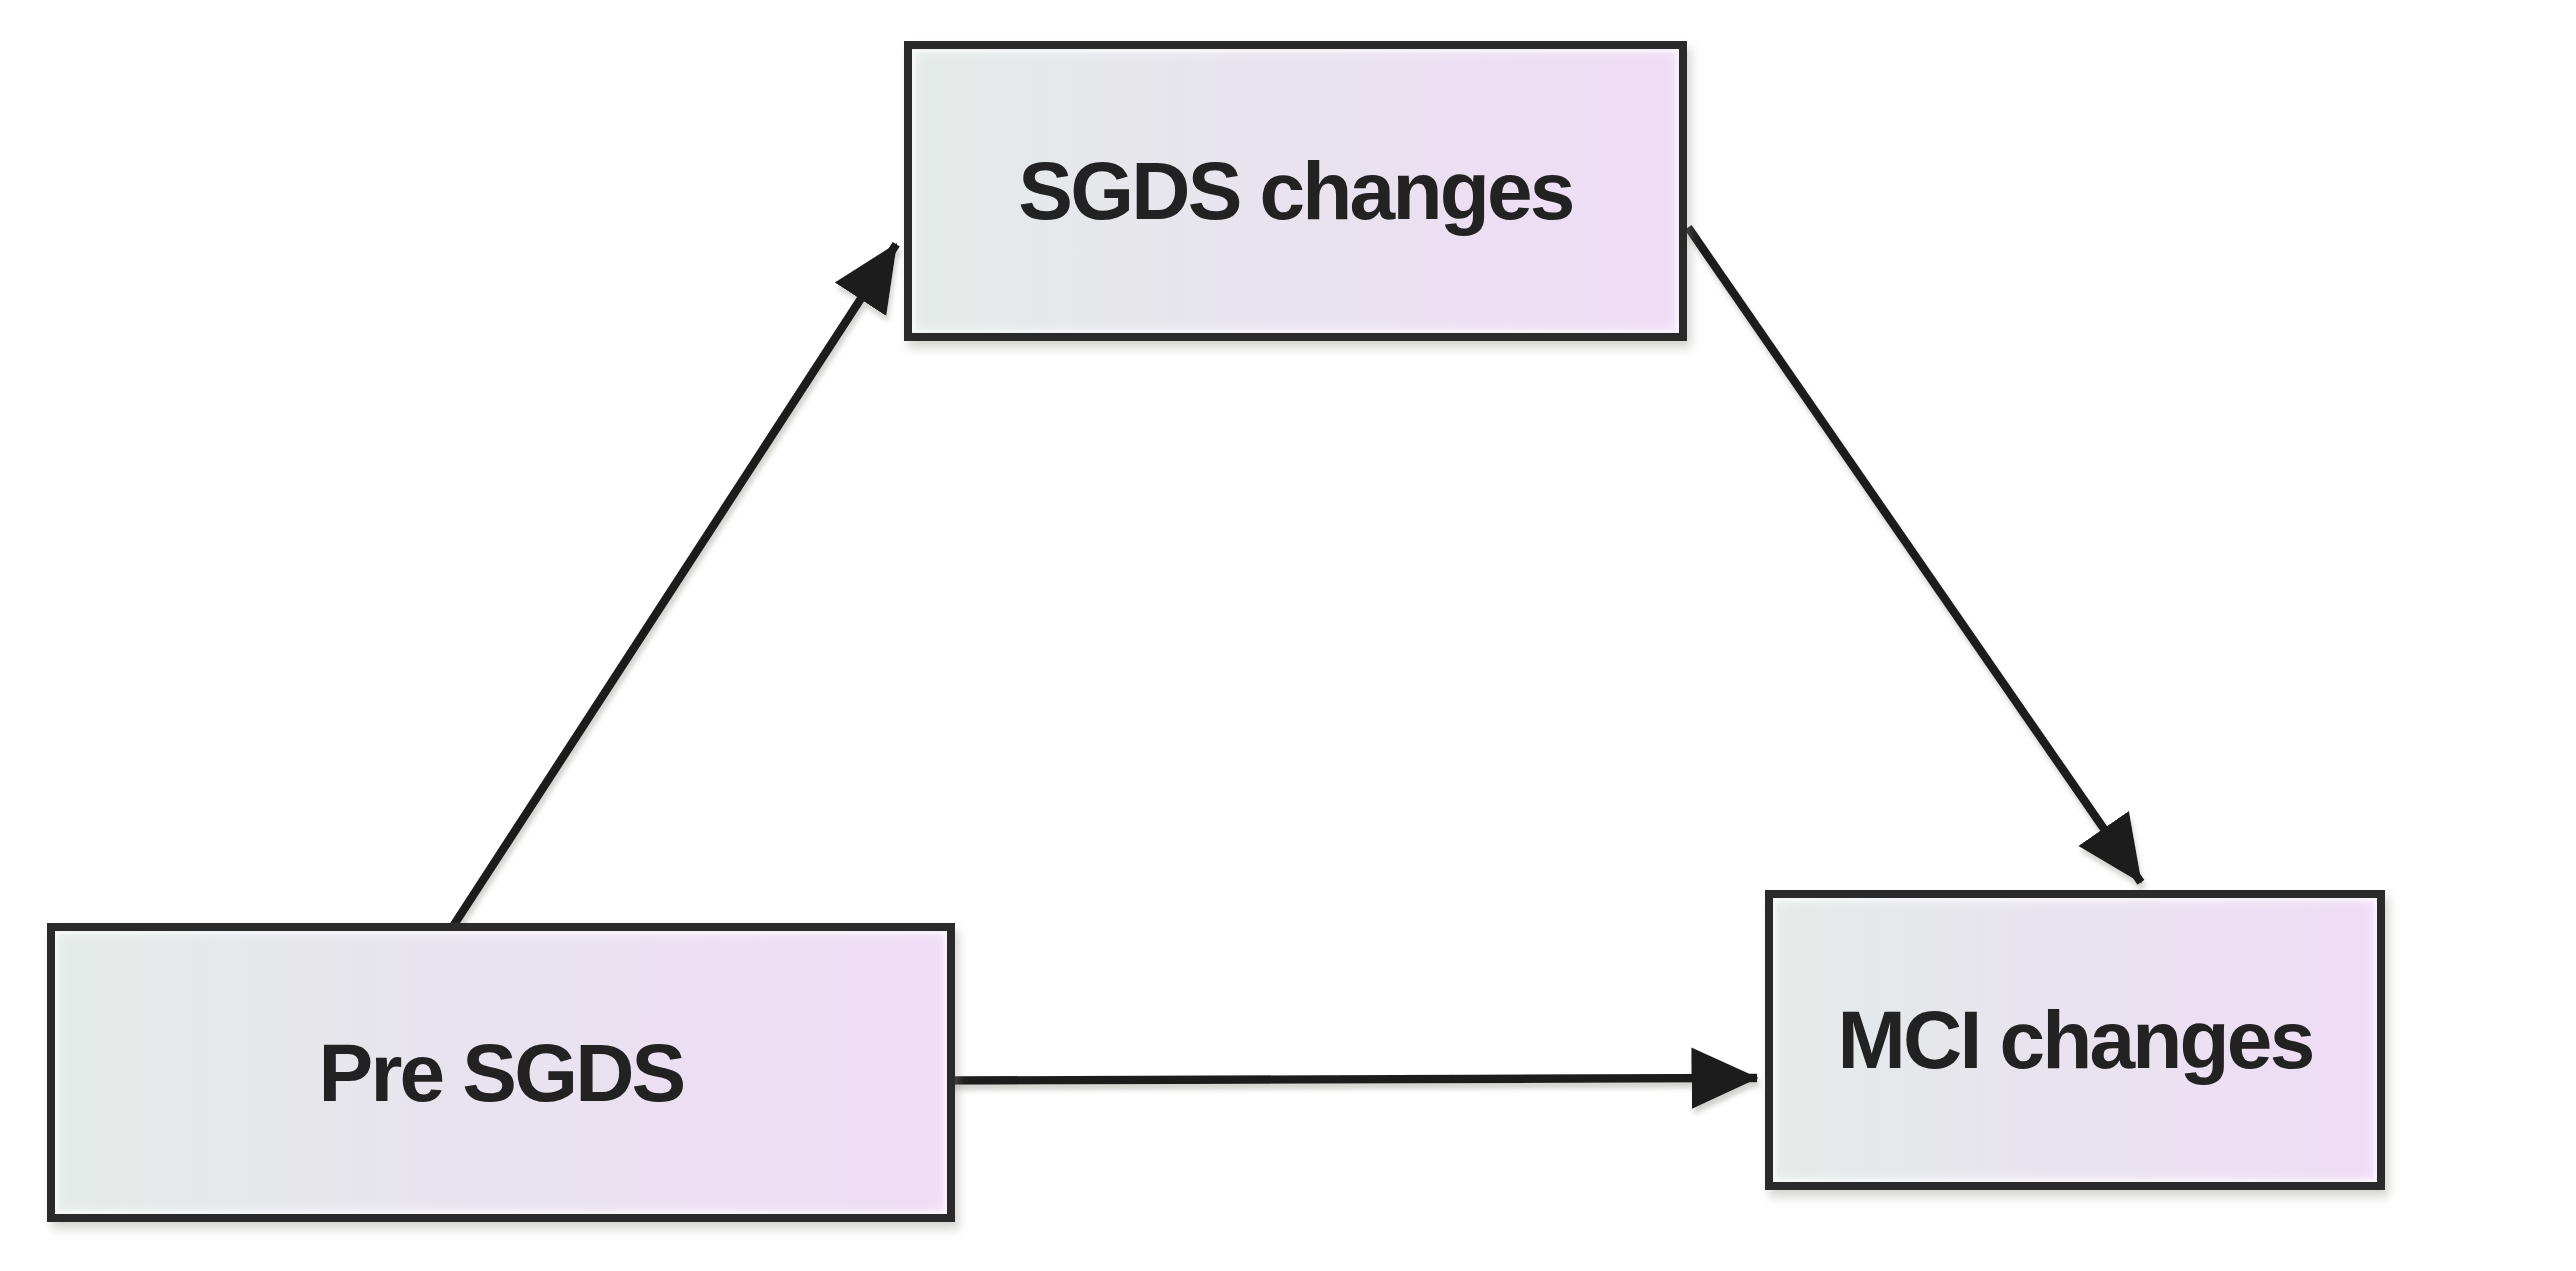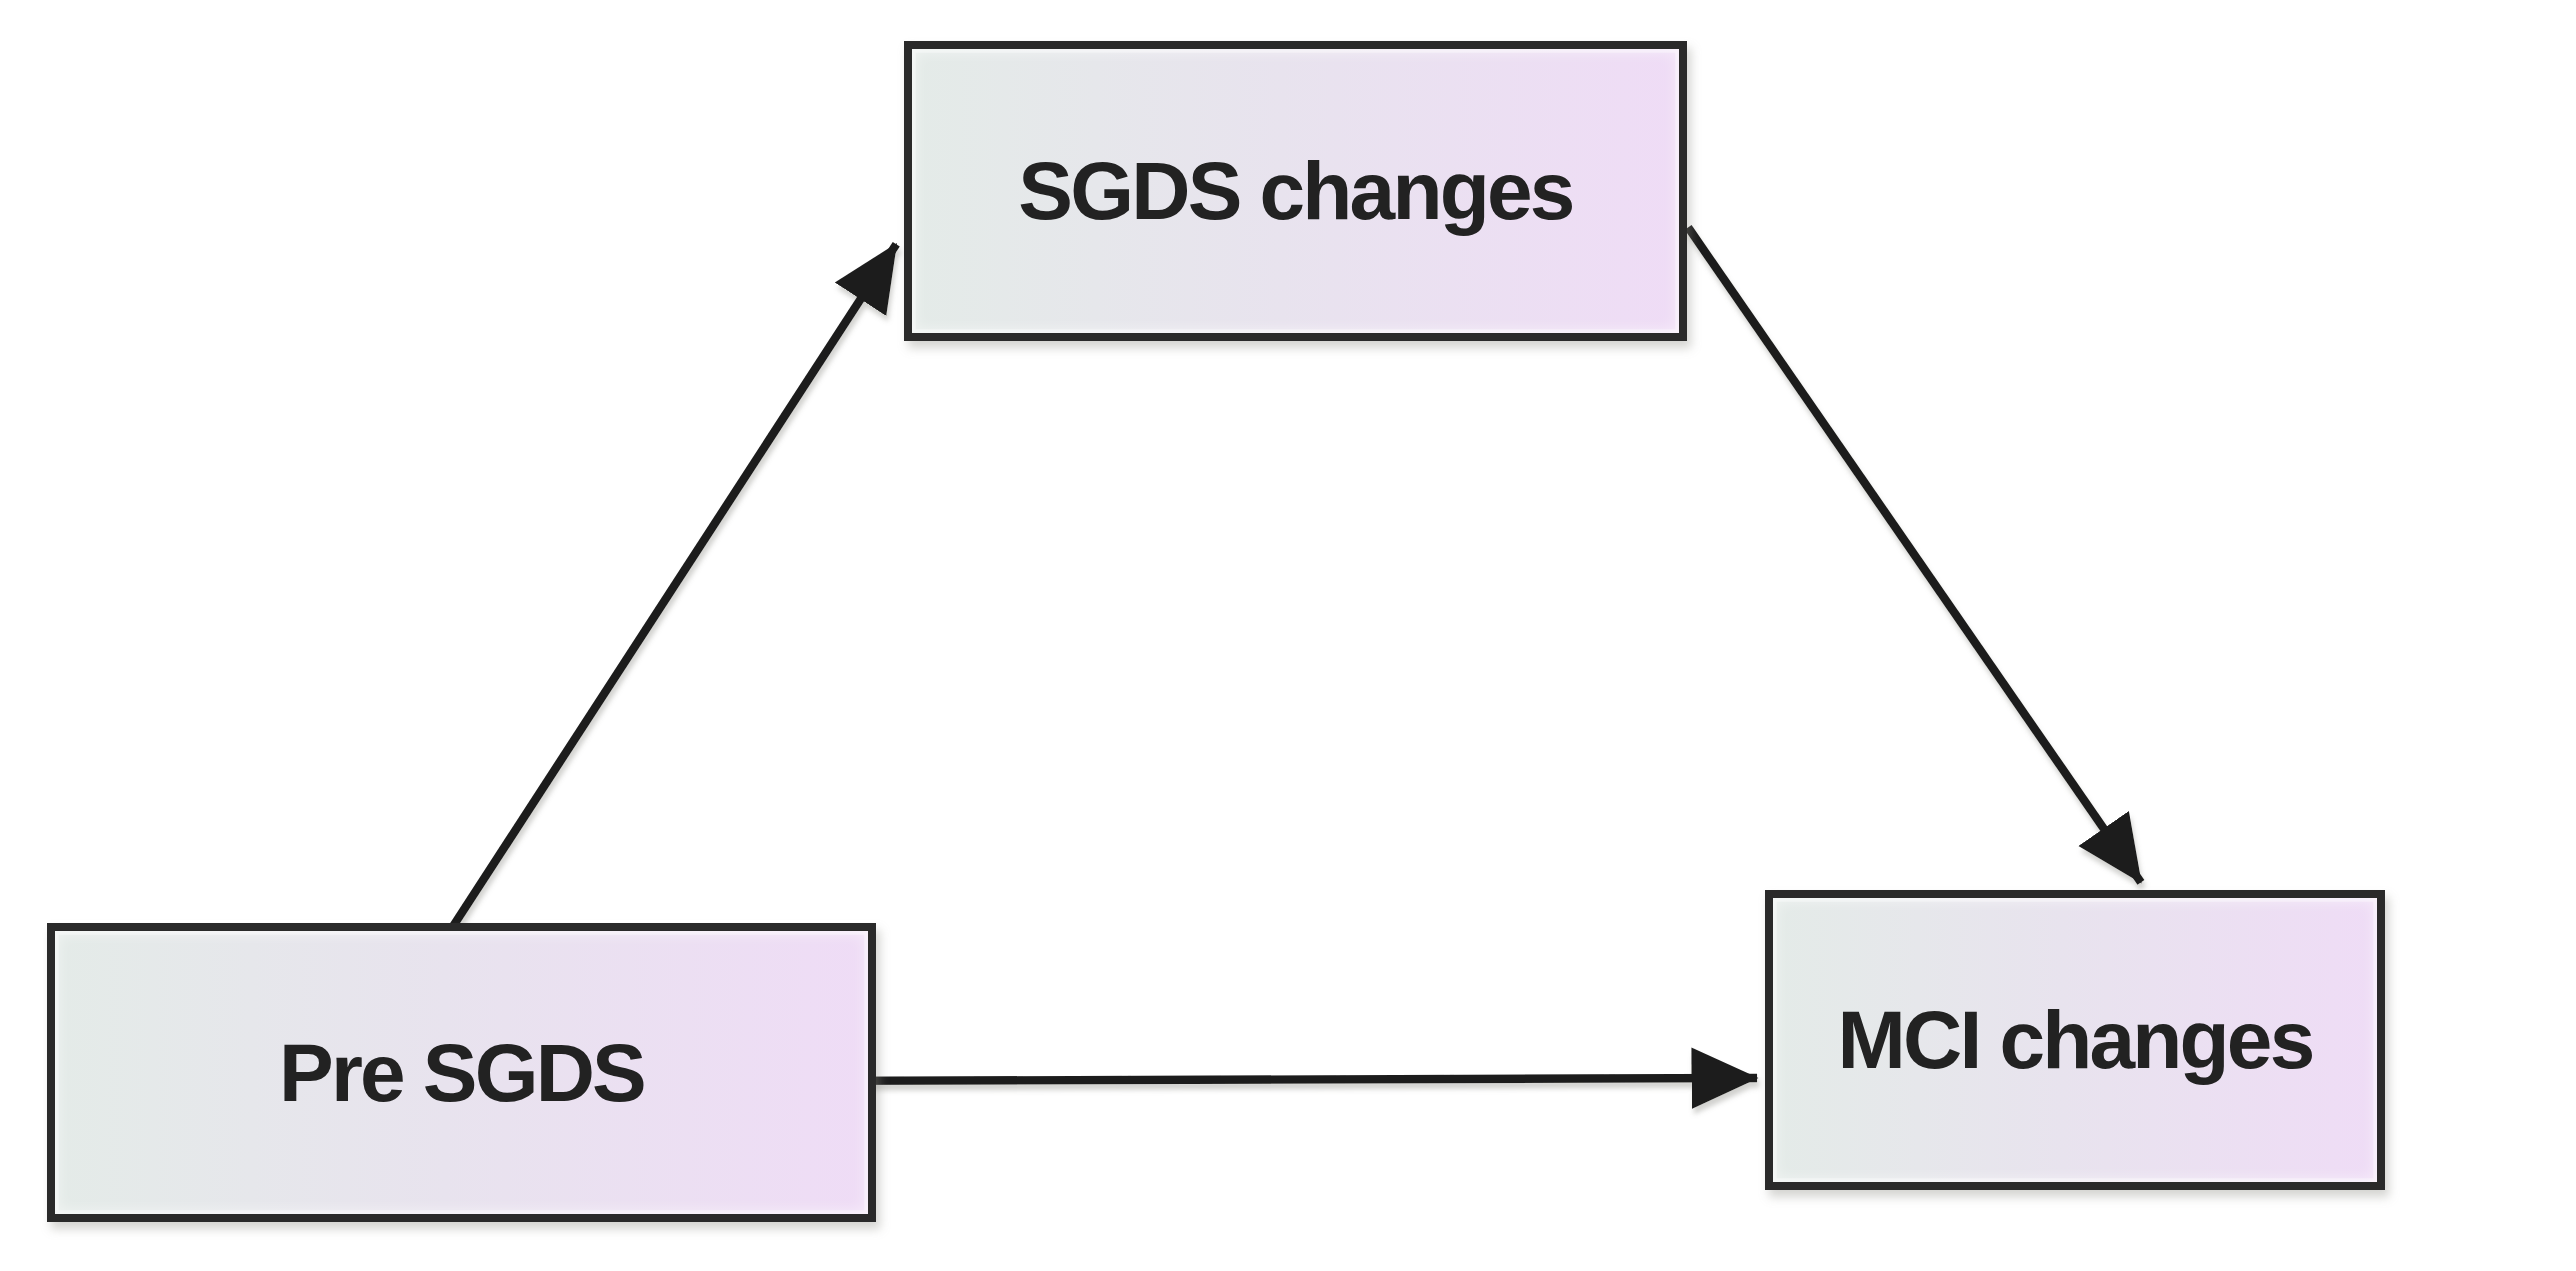--- a/index.html
+++ b/index.html
@@ -40,21 +40,21 @@
   .node-label {
     color: #222222;
     font-weight: 700;
     font-size: 82px;
     letter-spacing: -2.8px;
     white-space: nowrap;
     user-select: none;
   }
   
   .node-sgds-changes { left: 904px; top: 41px;  width: 783px; height: 300px; }
-  .node-pre-sgds     { left: 47px;  top: 923px; width: 829px; height: 299px; }
+  .node-pre-sgds     { left: 47px;  top: 923px; width: 908px; height: 299px; }
   .node-mci-changes  { left: 1765px;top: 890px; width: 620px; height: 300px; }
 </style>
 </head>
 <body>
 
 <div class="stage">
 
   <svg class="arrows" viewBox="0 0 2765 1365" xmlns="http://www.w3.org/2000/svg">
     <defs>
       <marker id="arrowhead" viewBox="0 0 10 10" refX="9.2" refY="5" markerWidth="8.5" markerHeight="8.5" orient="auto">

